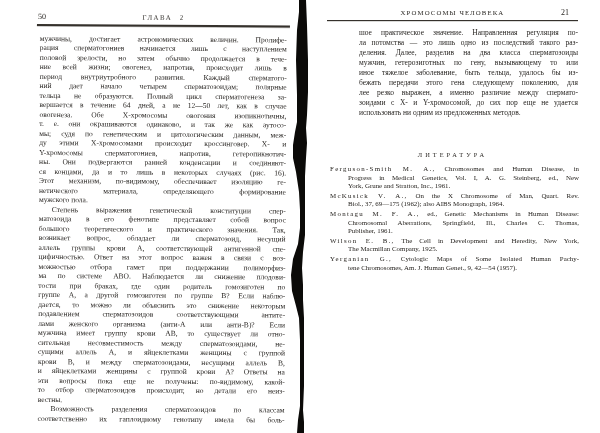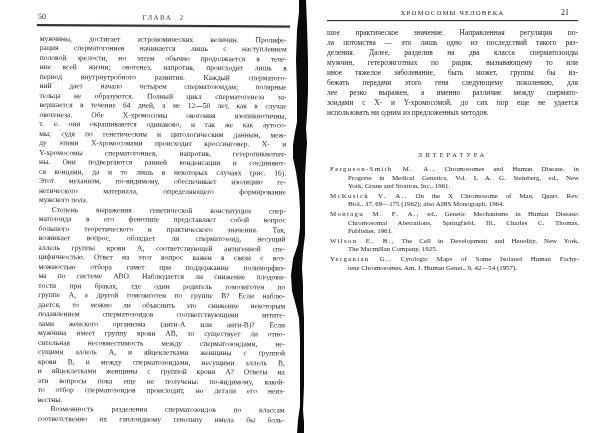--- a/index.html
+++ b/index.html
@@ -18,21 +18,21 @@
 
   .rule{position:absolute;background:#35312c;}
   #left-rule{left:37px;top:24px;width:253px;height:1.6px;box-shadow:0 0.6px 0 rgba(53,49,44,.35);}
   #right-rule{left:31px;top:20px;width:251px;height:1.4px;box-shadow:0 0.6px 0 rgba(53,49,44,.3);}
 
   .body-col{position:absolute;}
   #left-body{left:40px;top:33.5px;width:247px;}
   #right-body{left:31px;top:27.5px;width:251px;}
 
   .bline{font-size:7.5px;line-height:9.5px;text-align:justify;text-align-last:justify;-moz-text-align-last:justify;color:#201d1a;}
-  #right-body .bline{line-height:10.1px;}
+  #right-body .bline{line-height:10.1px;margin-left:32px;}
   .bline.indent{text-indent:13px;}
   .bline.endline{text-align-last:left;-moz-text-align-last:left;white-space:nowrap;}
 
   #lit-heading{position:absolute;left:31px;top:151px;width:251px;text-align:center;font-size:6.4px;letter-spacing:3px;color:#2a2723;}
   #lit-entries{position:absolute;left:34px;top:165px;width:249px;}
   .lit-entry{margin-bottom:1.3px;}
   .lit-line{font-size:6.9px;line-height:8.5px;text-align:justify;text-align-last:justify;-moz-text-align-last:justify;color:#26231f;}
   .lit-line.lit-cont{margin-left:18px;}
   .lit-line.endline{text-align-last:left;-moz-text-align-last:left;white-space:nowrap;}
   .lit-author{letter-spacing:1.3px;}
@@ -92,22 +92,22 @@
 </div>
 
 <div id="right-page" class="page">
   <div id="right-title" class="running-title">ХРОМОСОМЫ ЧЕЛОВЕКА</div>
   <div id="right-pagenum" class="pagenum">21</div>
   <div id="right-rule" class="rule"></div>
   <div id="right-body" class="body-col">
       <div class="bline">шое практическое значение. Направленная регуляция по-</div>
       <div class="bline">ла потомства — это лишь одно из последствий такого раз-</div>
       <div class="bline">деления. Далее, разделив на два класса сперматозоиды</div>
-      <div class="bline">мужчин, гетерозиготных по рация, вызывающему то или</div>
-      <div class="bline">иное тяжелое заболевание, быть может, группы бы из-</div>
+      <div class="bline">мужчин, гетерозиготных по гену, вызывающему то или</div>
+      <div class="bline">иное тяжелое заболевание, быть тельца, удалось бы из-</div>
       <div class="bline">бежать передачи этого гена следующему поколению, для</div>
       <div class="bline">лее резко выражен, а именно различие между спермато-</div>
       <div class="bline">зоидами с X- и Y-хромосомой, до сих пор еще не удается</div>
       <div class="bline endline">использовать ни одним из предложенных методов.</div>
     </div>
   <div id="lit-heading">ЛИТЕРАТУРА</div>
   <div id="lit-entries">
       <div class="lit-entry">
         <div class="lit-line lit-first"><span class="lit-author">Ferguson-Smith M. A.,</span> Chromosomes and Human Disease, in</div>
         <div class="lit-line lit-cont">Progress in Medical Genetics, Vol. I, A. G. Steinberg, ed., New</div>

